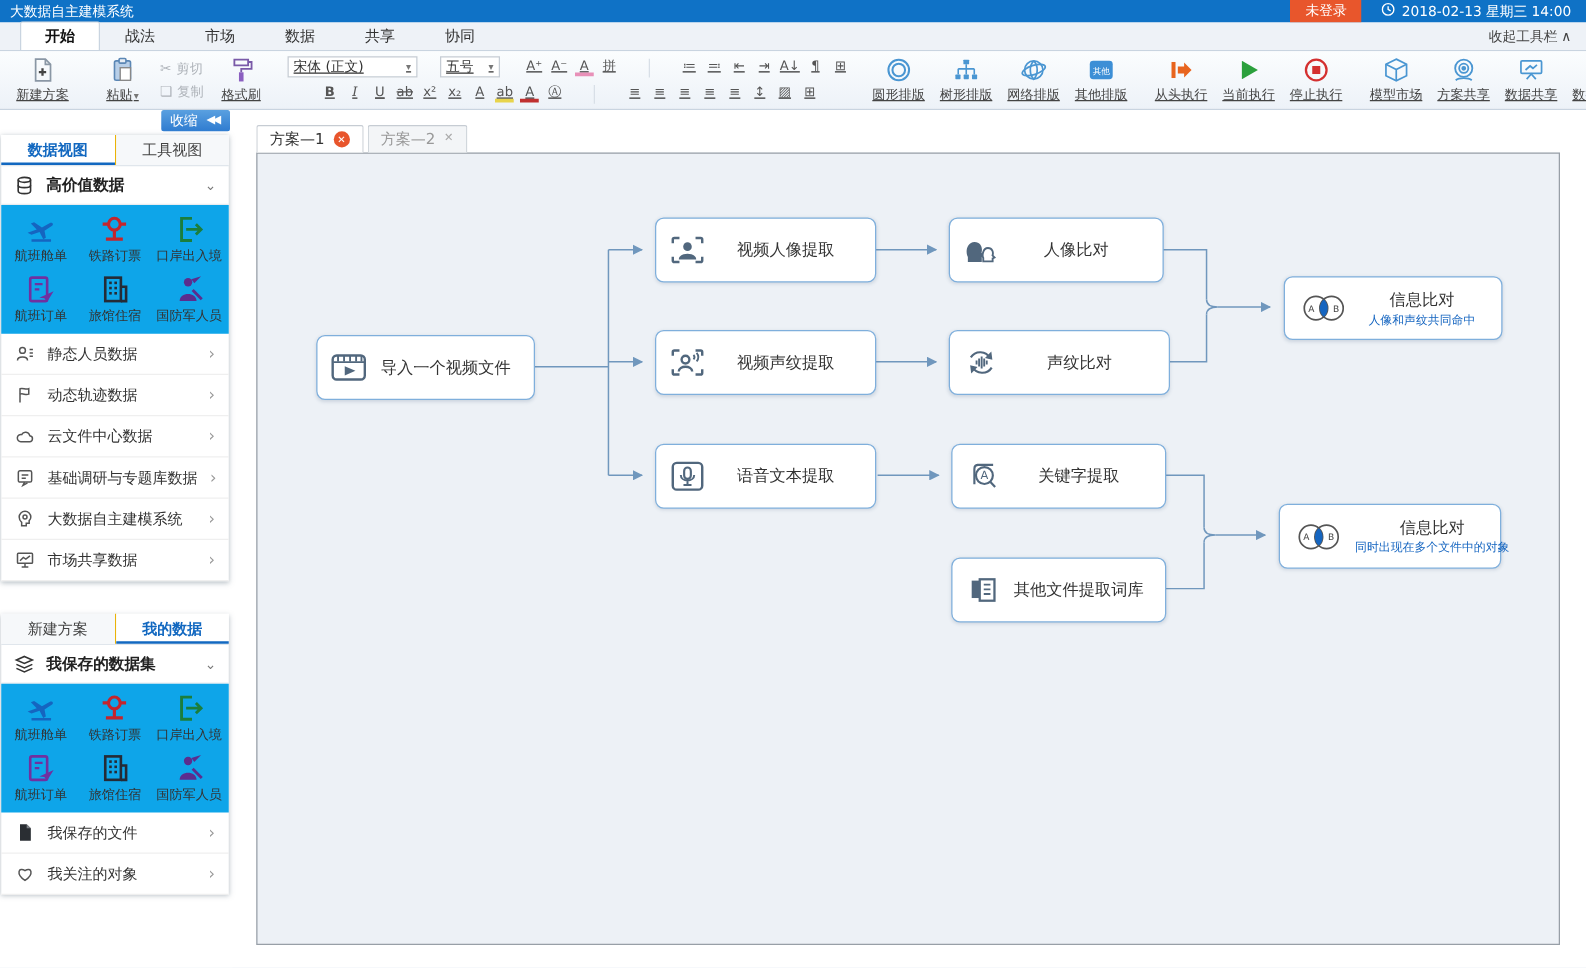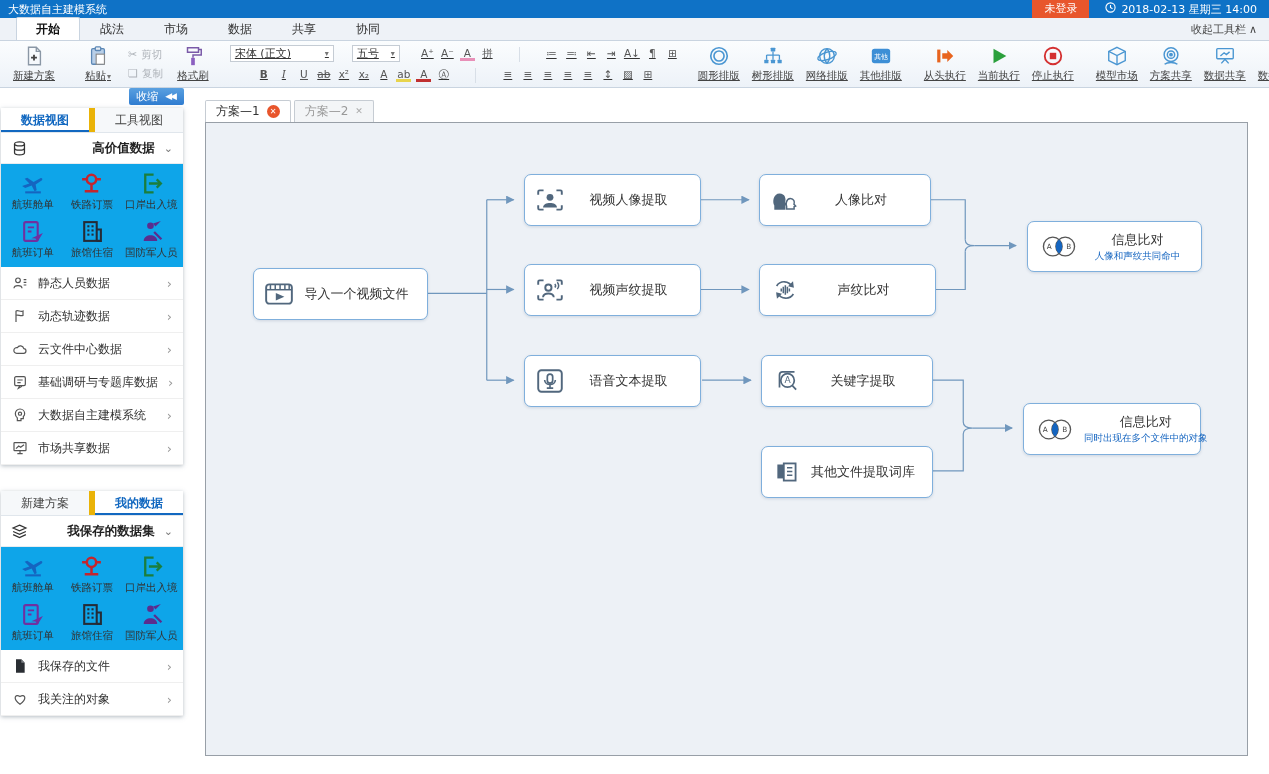--- a/index.html
+++ b/index.html
@@ -51,27 +51,27 @@
 
   
   .sidebar{position:absolute;left:0;top:88px;width:186px;bottom:0;background:#fff;}
   .collapse-row{height:18px;display:flex;justify-content:flex-end;padding-right:2px;}
   .collapse-btn{background:linear-gradient(#5aa0e0,#2f7cd0);color:#fff;font-size:11px;height:17px;line-height:17px;
                 padding:0 7px;display:flex;gap:7px;align-items:center;border-radius:2px;}
   .collapse-arrows{font-size:9px;letter-spacing:-2px;padding-right:2px;}
   .side-panel{margin:2px 3px 0 1px;background:#fff;box-shadow:0 1px 4px rgba(110,125,140,.5);}
   .side-panel.second{margin-top:26px;}
   .stabs{display:flex;height:24px;border-bottom:1px solid #e0e6ec;}
-  .stab{flex:1;text-align:center;line-height:24px;font-size:12px;color:#444;background:#f6f8fa;border-right:6px solid #eab308;}
+  .stab{flex:1;text-align:center;line-height:24px;font-size:12px;color:#444;background:#f6f8fa;border-right:1px solid #eab308;}
   .stab:last-child{border-right:none;}
   .stab.active{background:#fff;color:#1268c0;font-weight:bold;box-shadow:inset 0 -2px 0 #1268c0;}
   .section-row{height:30px;display:flex;align-items:center;padding:0 10px;gap:9px;border-bottom:1px solid #e8ecf0;}
   .section-icon{color:#333;display:flex;}
   .section-icon svg{width:17px;height:17px;}
-  .section-title{font-size:12.5px;color:#222;font-weight:bold;flex:1;text-align:right;}
+  .section-title{font-size:12.5px;color:#222;font-weight:bold;flex:1;}
   .section-chevron{color:#777;font-size:11px;}
   .ds-grid{display:grid;grid-template-columns:repeat(3,1fr);background:#0ea5e9;padding:7px 2px;row-gap:7px;}
   .ds-cell{display:flex;flex-direction:column;align-items:center;gap:2px;}
   .ds-icon{display:flex;}
   .ds-icon svg{width:25px;height:25px;}
   .ds-label{font-size:10.5px;color:#333;white-space:nowrap;}
   .cat-row{height:32px;display:flex;align-items:center;padding:0 11px;gap:10px;border-bottom:1px solid #efefef;}
   .cat-icon{color:#555;display:flex;}
   .cat-icon svg{width:16px;height:16px;}
   .cat-label{flex:1;font-size:12px;color:#333;white-space:nowrap;}

